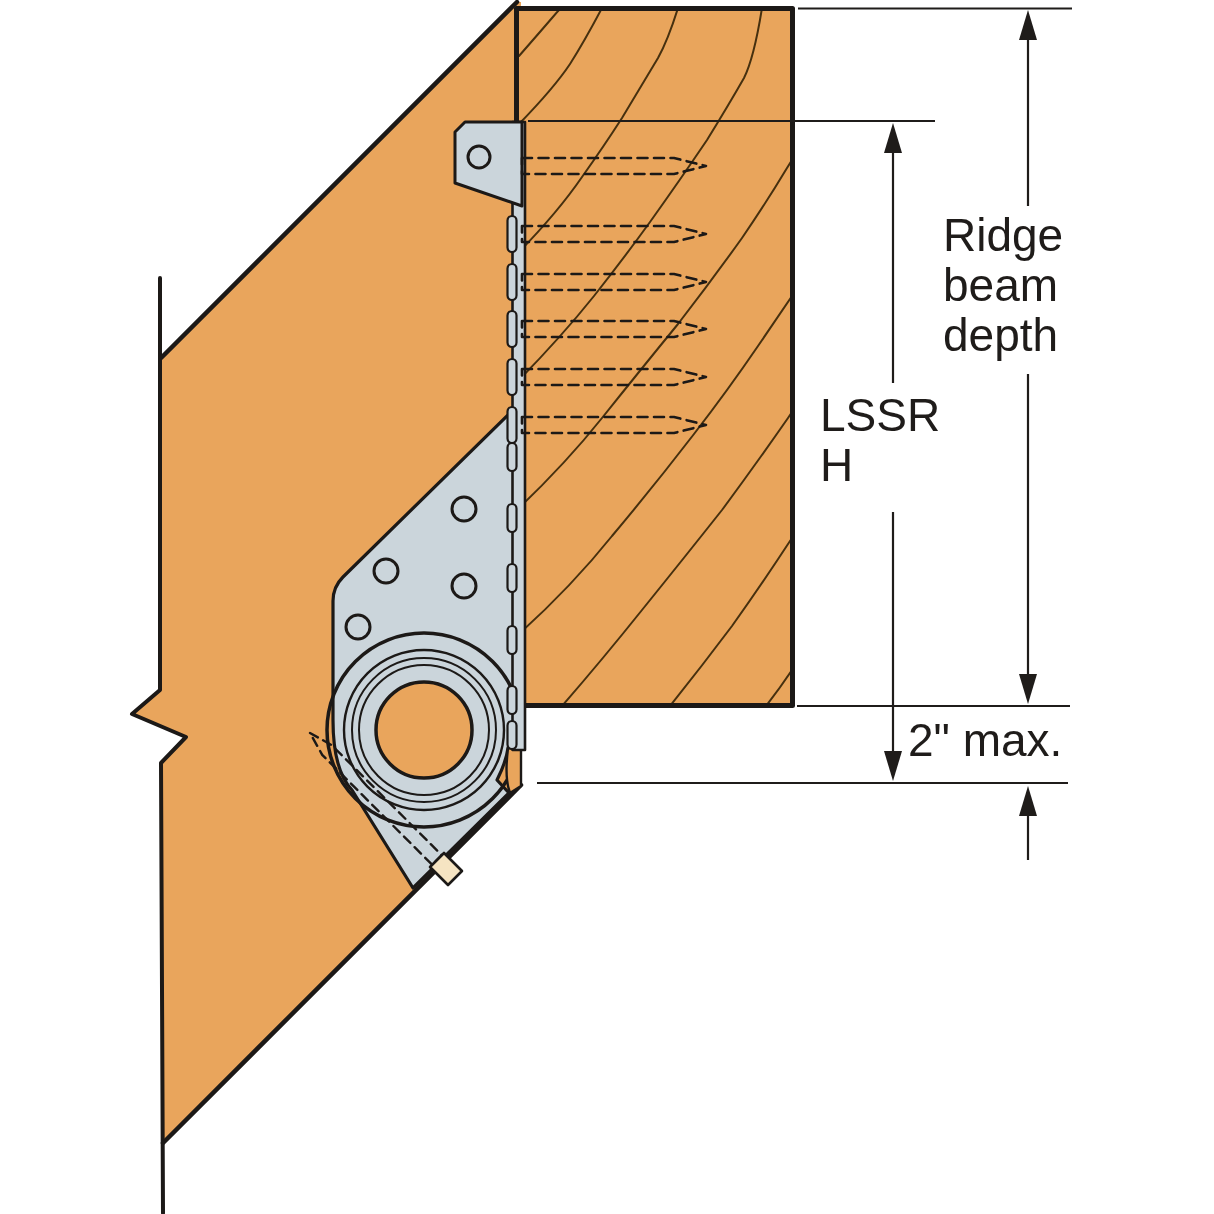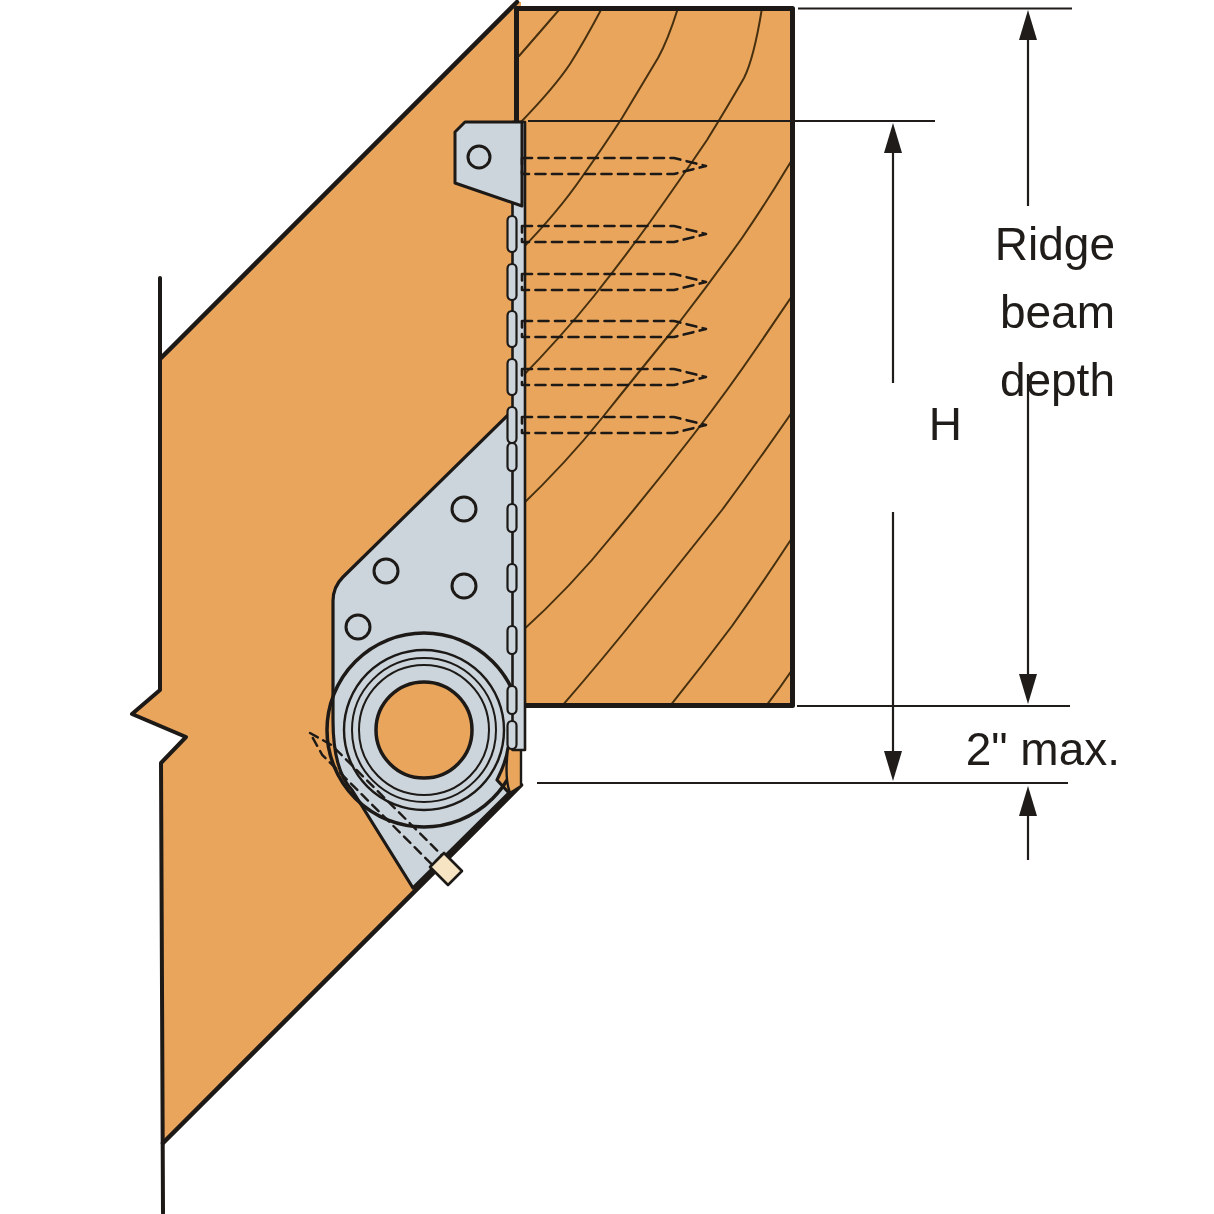--- a/index.html
+++ b/index.html
@@ -18,22 +18,22 @@
   .edge       {stroke:var(--outline);fill:none;stroke-linecap:round;stroke-linejoin:round;}
   .edgefill   {stroke:var(--outline);stroke-linejoin:round;}
   .grainline  {stroke:var(--wood-grain);stroke-width:2;fill:none;stroke-linecap:round;}
   .dimline    {stroke:var(--dim);stroke-width:2.2;fill:none;}
   .dimhead    {fill:var(--dim);stroke:none;}
   .dashed     {stroke-dasharray:10 6.5;}
   .label{
     position:absolute;
     color:var(--dim,#1f1c1a);
     font-size:46px;
-    line-height:68px;
-    text-align:right;
+    line-height:50px;
+    text-align:left;
     letter-spacing:0;
     white-space:normal;
   }
   .label .ln{display:block;}
   .nowrap{white-space:nowrap;}
 </style>
 </head>
 <body>
 
 <div class="stage">
@@ -147,17 +147,18 @@
       <g>
         <line class="dimline" x1="1028" y1="814" x2="1028" y2="860"></line>
         <path class="dimhead" d="M1028,786 L1037,816 L1019,816 Z"></path>
       </g>
     </g>
   </svg>
 
   <div class="label" style="left:943px;top:210px;width:172px;">Ridge beam depth</div>
 
   <div class="label" style="left:820px;top:390px;width:142px;">
+    <span class="ln">LSSR</span>
     <span class="ln">H</span>
   </div>
 
   <div class="label nowrap" style="left:908px;top:715px;width:212px;">2" max.</div>
 </div>
 
 </body></html>

